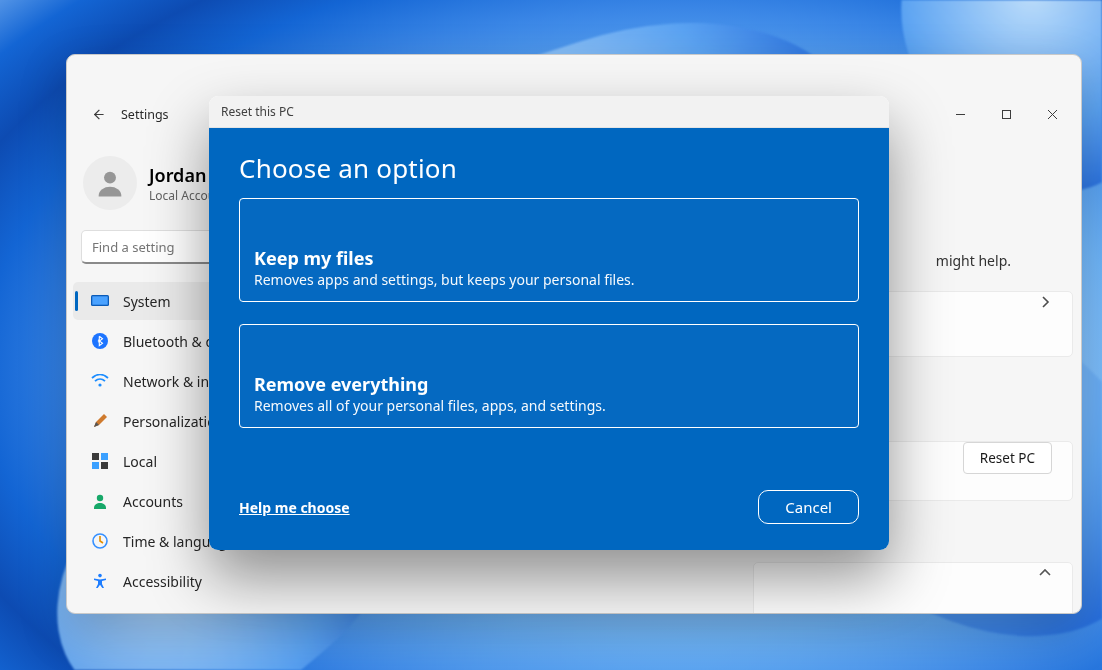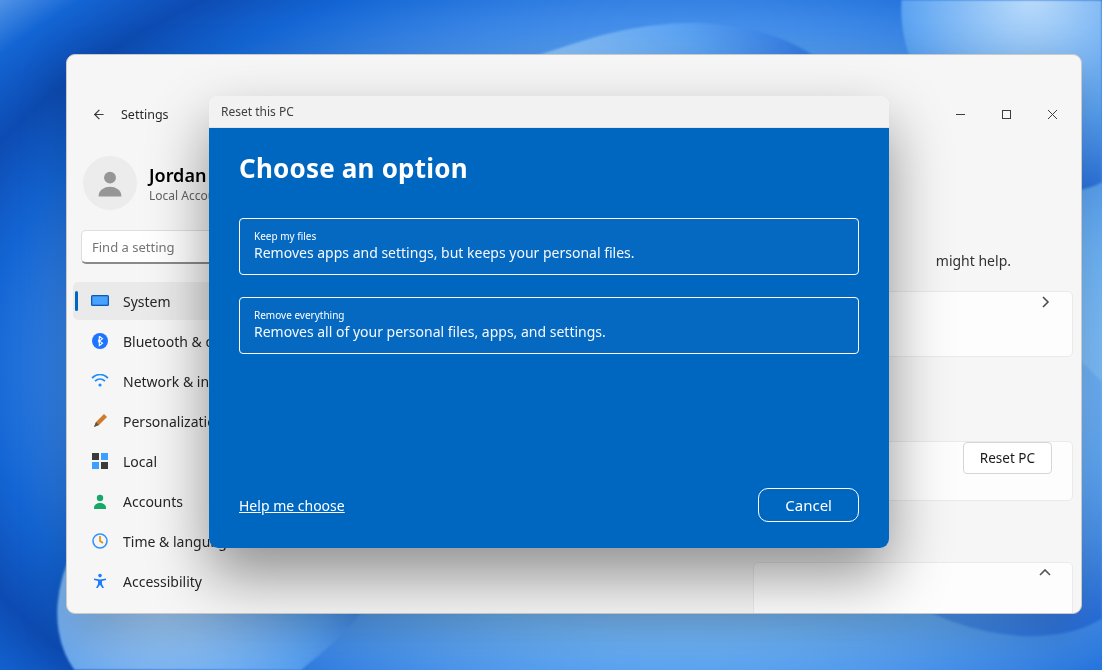--- a/index.html
+++ b/index.html
@@ -107,32 +107,32 @@
     overflow:hidden; background:#fff;
   }
   .modal-cap{
     height:32px; background:#f2f2f2; display:flex; align-items:center;
     padding:0 12px; font-size:12px; color:#404040; border-bottom:1px solid #e4e4e4;
   }
   .modal-body{
     background:#0067c0; color:#fff; padding:22px 30px 26px 30px;
     min-height:420px; display:flex; flex-direction:column;
   }
-  .modal-head{font-size:26px; font-weight:700; letter-spacing:.2px; margin-bottom:32px;}
+  .modal-head{font-size:26px; font-weight:400; letter-spacing:.2px; margin-bottom:12px;}
   .opt{
     border:1.5px solid #ffffff; border-radius:4px; padding:10px 14px 12px 14px;
     margin-bottom:22px; cursor:default; background:rgba(255,255,255,.02);
   }
-  .opt-title{font-weight:400; font-size:10px;}
+  .opt-title{font-weight:700; font-size:18px;margin-top:37px;}
   .opt-sub{font-size:14px; font-weight:400; opacity:.96;}
   .modal-foot{
     margin-top:auto; display:flex; align-items:center; justify-content:space-between;
     padding-top:40px;
   }
-  .helplink{color:#fff; text-decoration:underline; font-size:14px;}
+  .helplink{color:#fff; text-decoration:underline; font-size:14px;font-weight:bold;}
   .cancel{
     border:1.5px solid #fff; background:transparent; color:#fff;
     font-size:15px; padding:6px 26px; border-radius:10px;
   }
 </style>
 </head>
 <body>
 
 <div class="petals"></div>
 <div class="petals2"></div>

